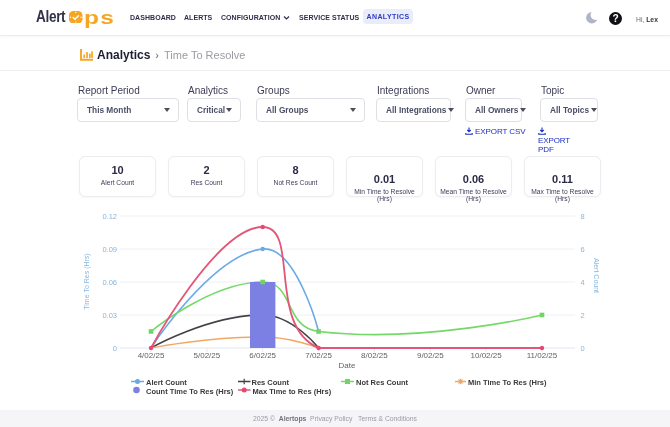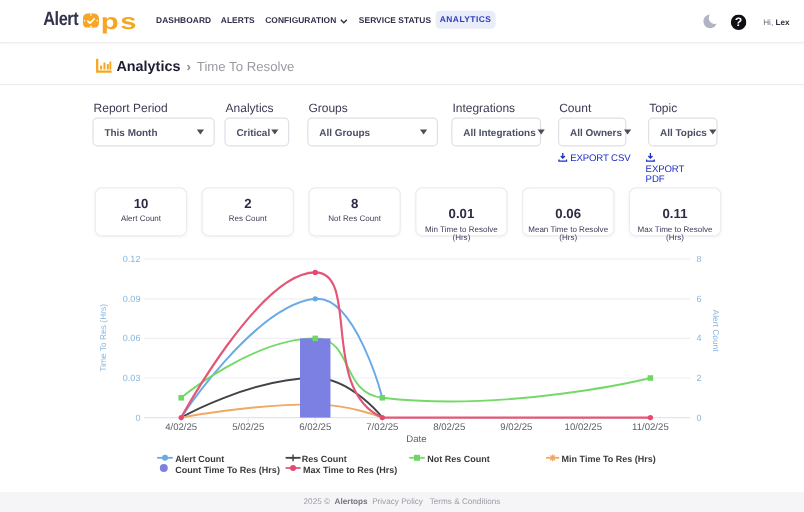--- a/index.html
+++ b/index.html
@@ -91,21 +91,21 @@
   <div class="flabel" style="left:257px">Groups</div>
   <div class="fbox" style="left:256px;width:109px">
       <span class="tx">All Groups</span>
       <span class="ar"></span>
     </div>
   <div class="flabel" style="left:377px">Integrations</div>
   <div class="fbox" style="left:376px;width:75px">
       <span class="tx">All Integrations</span>
       <span class="ar2"></span>
     </div>
-  <div class="flabel" style="left:466px">Count</div>
+  <div class="flabel" style="left:466px">Owner</div>
   <div class="fbox" style="left:465px;width:57px">
       <span class="tx">All Owners</span>
       <span class="ar2"></span>
     </div>
   <div class="flabel" style="left:541px">Topic</div>
   <div class="fbox" style="left:540px;width:58px">
       <span class="tx">All Topics</span>
       <span class="ar2"></span>
     </div>
 

